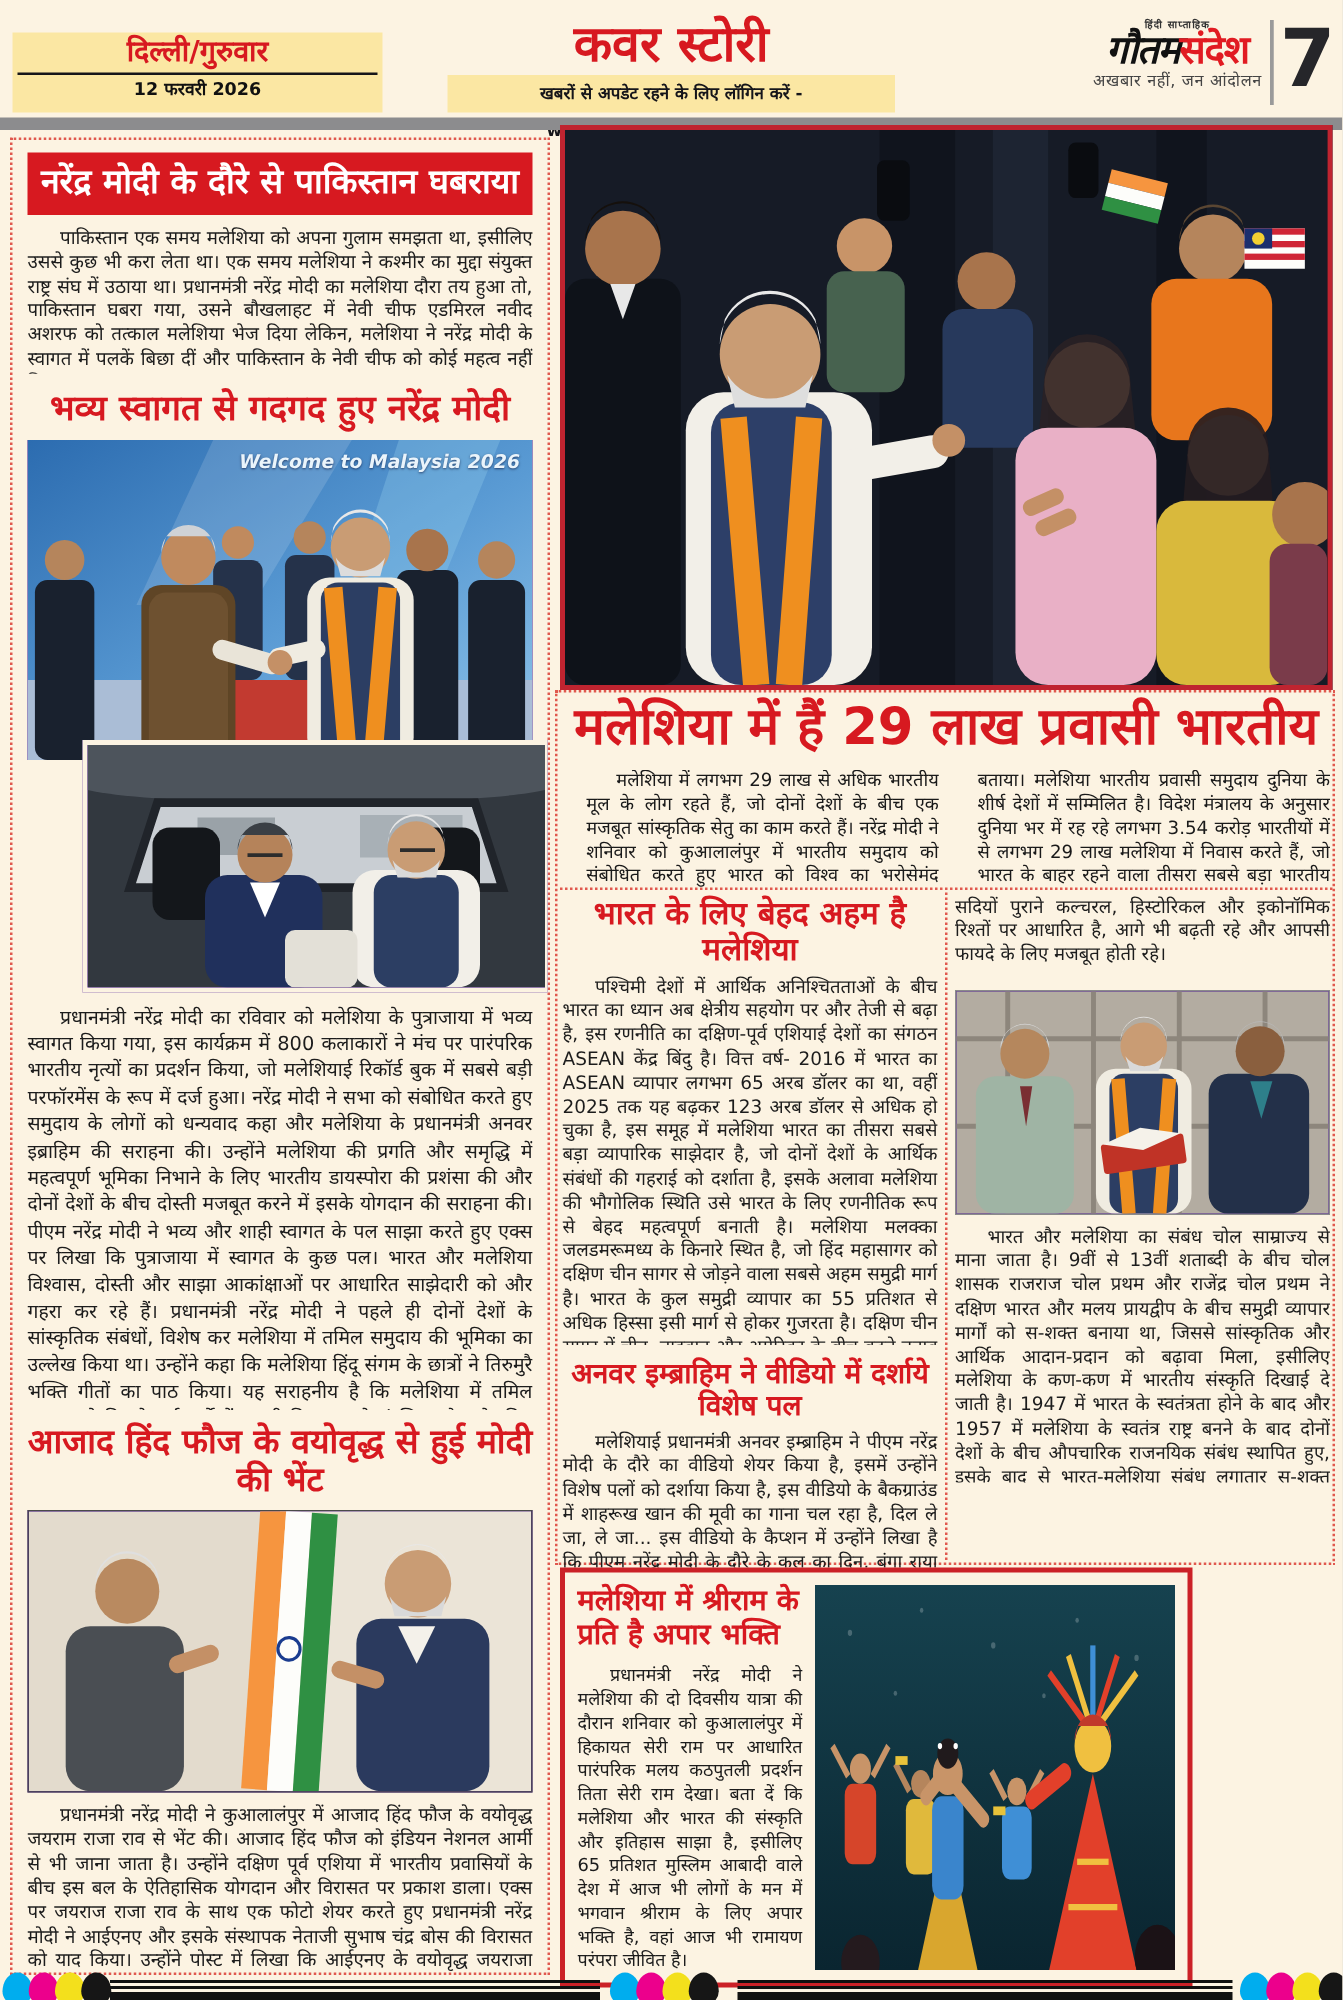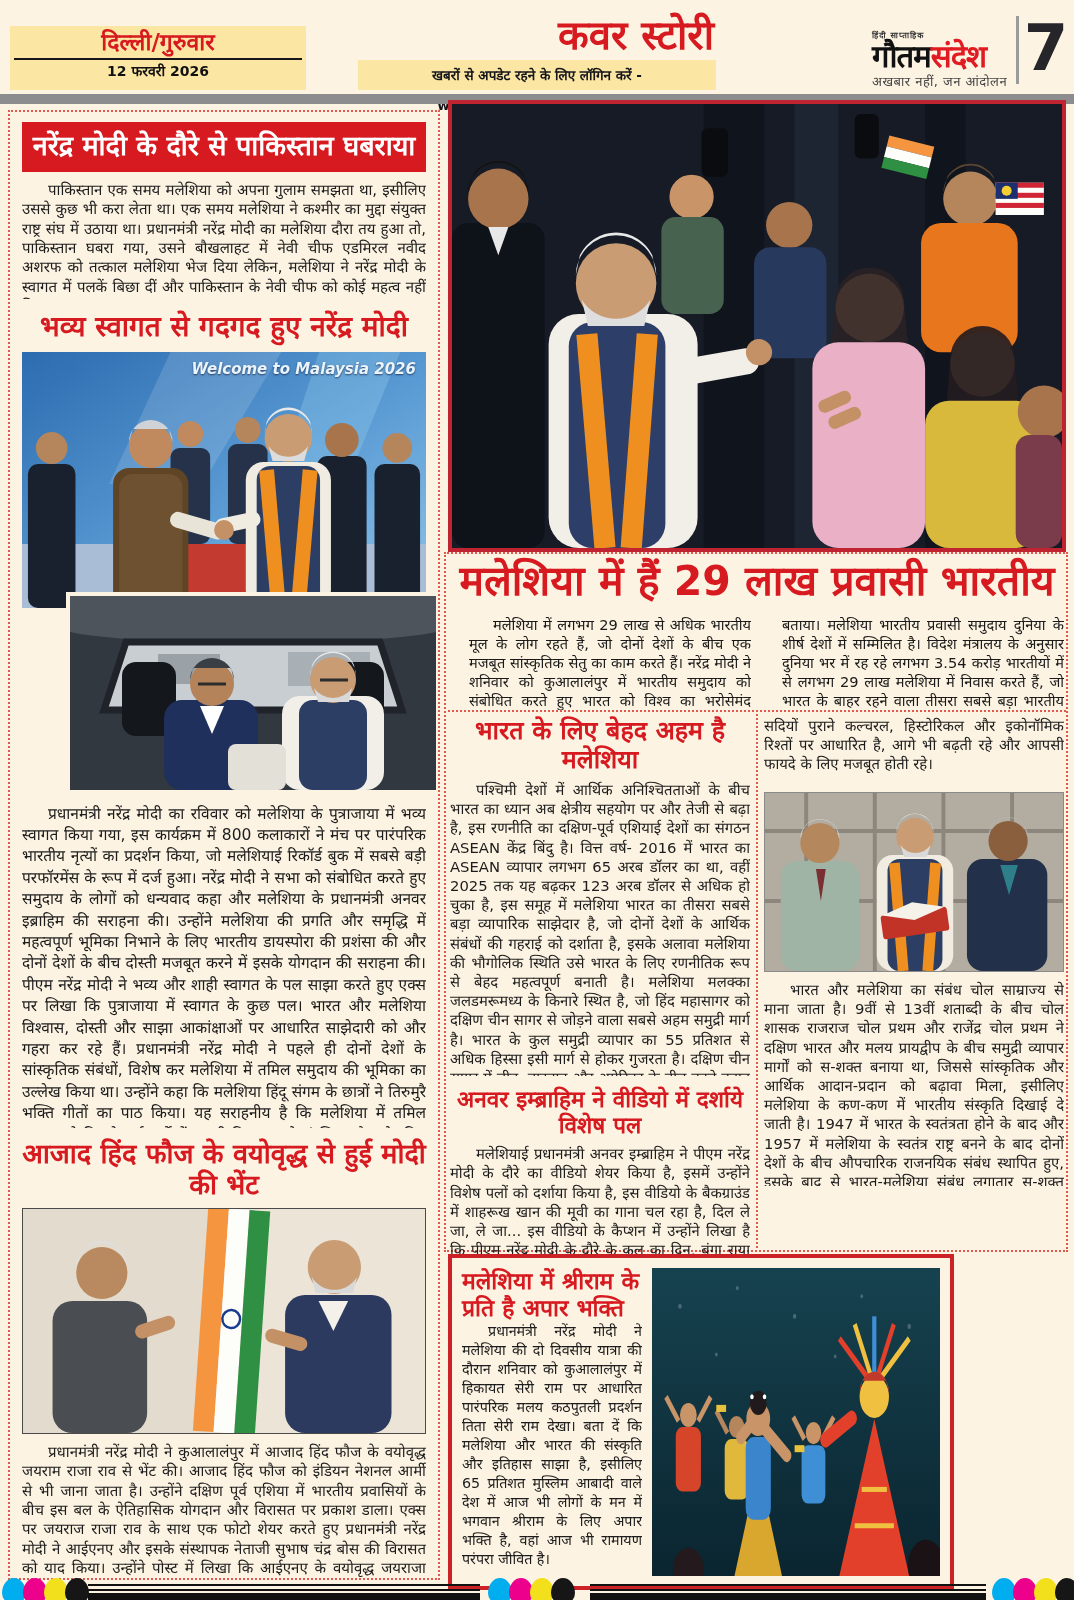--- a/index.html
+++ b/index.html
@@ -6,28 +6,28 @@
   .page{position:relative;width:1074px;height:1600px;margin:0 auto;background:#fcf3e2;
         font-family:"DejaVu Sans",sans-serif;overflow:hidden;color:#191919;}
   :root{--red:#d71920;--dotted:#e0584e;--yellow:#fbe7a3;}
 
   
   .date-box{position:absolute;left:10px;top:26px;width:296px;height:64px;background:var(--yellow);
             text-align:center;box-sizing:border-box;padding-top:3px;}
   .date-top{color:var(--red);font-weight:bold;font-size:23px;line-height:27px;}
   .date-rule{height:0;border-top:2.5px solid #16161a;margin:2px 4px 1px;}
   .date-bottom{color:#111;font-weight:bold;font-size:14px;}
-  .cover-title{position:absolute;left:360px;top:6px;width:354px;text-align:right;
+  .cover-title{position:absolute;left:360px;top:6px;width:354px;text-align:center;
                color:var(--red);font-weight:bold;font-size:40px;}
   .login-strip{position:absolute;left:358px;top:60px;width:358px;height:30px;background:var(--yellow);
                text-align:center;font-size:13.5px;font-weight:bold;line-height:30px;color:#15151a;}
-  .masthead{position:absolute;left:872px;top:32px;width:140px;line-height:1;}
+  .masthead{position:absolute;left:872px;top:16px;width:140px;text-align:center;line-height:1;}
   .mast-small{font-size:8px;font-weight:bold;color:#333;letter-spacing:1px;}
   .mast-main{font-size:31px;font-weight:bold;letter-spacing:-1px;margin-top:1px;}
-  .mast-black{color:#111;}
+  .mast-black{color:#111;font-style:italic;}
   .mast-red{color:#e11b22;}
   .mast-tag{font-size:13px;color:#444;margin-top:3px;letter-spacing:.5px;}
   .mast-divider{position:absolute;left:1016px;top:16px;width:2.5px;height:68px;background:#9a9a9a;}
   .page-number{position:absolute;left:1022px;top:6px;width:48px;text-align:center;
                font-size:64px;font-weight:bold;color:#26262a;line-height:84px;}
   .gray-bar{position:absolute;left:0;top:94px;width:1074px;height:10px;background:#8c8c8e;}
 
   
   .red-head{color:var(--red);font-weight:bold;text-align:center;line-height:1.16;}
   .body-text{font-size:15px;line-height:19.3px;text-align:justify;color:#1c1c1c;
@@ -72,21 +72,21 @@
   .h-chola{font-size:25px;margin:6px 0 8px;text-align:left;}
   .photo-chola{height:178px;border:1px solid #8a8a8a;margin-bottom:8px;}
   .b-chola{height:206px;font-size:14.8px;line-height:19.2px;}
 
   
   .box-shriram{position:absolute;left:448px;top:1254px;width:506px;height:336px;
                border:4px solid #cb2127;box-sizing:border-box;background:#fcf3e2;
                padding:10px;display:flex;gap:10px;}
   .shriram-text{width:180px;flex:none;}
   .h-shriram{font-size:23px;text-align:left;line-height:1.18;}
-  .b-shriram{font-size:14.3px;line-height:19px;height:250px;}
+  .b-shriram{margin-top:10px;font-size:14.3px;line-height:19px;height:250px;}
   .photo-dancers{flex:1;}
 
   
   .footer{position:absolute;left:0;top:1576px;width:1074px;height:24px;}
   .dots{position:absolute;top:2px;display:flex;}
   .dot{width:24px;height:26px;border-radius:50% 50% 46% 46%/58% 58% 42% 42%;margin-right:-3px;}
   .dot.c{background:#00adee;}.dot.m{background:#ec008c;}.dot.y{background:#f3e01c;}.dot.k{background:#161616;}
   .bars{position:absolute;top:8px;height:16px;
         background:linear-gradient(#111 0 2.5px,transparent 2.5px 5px,#111 5px 7.5px,transparent 7.5px 9.5px,#111 9.5px 16px);}
   .dots-a{left:2px;} .bars-a{left:88px;width:392px;}

